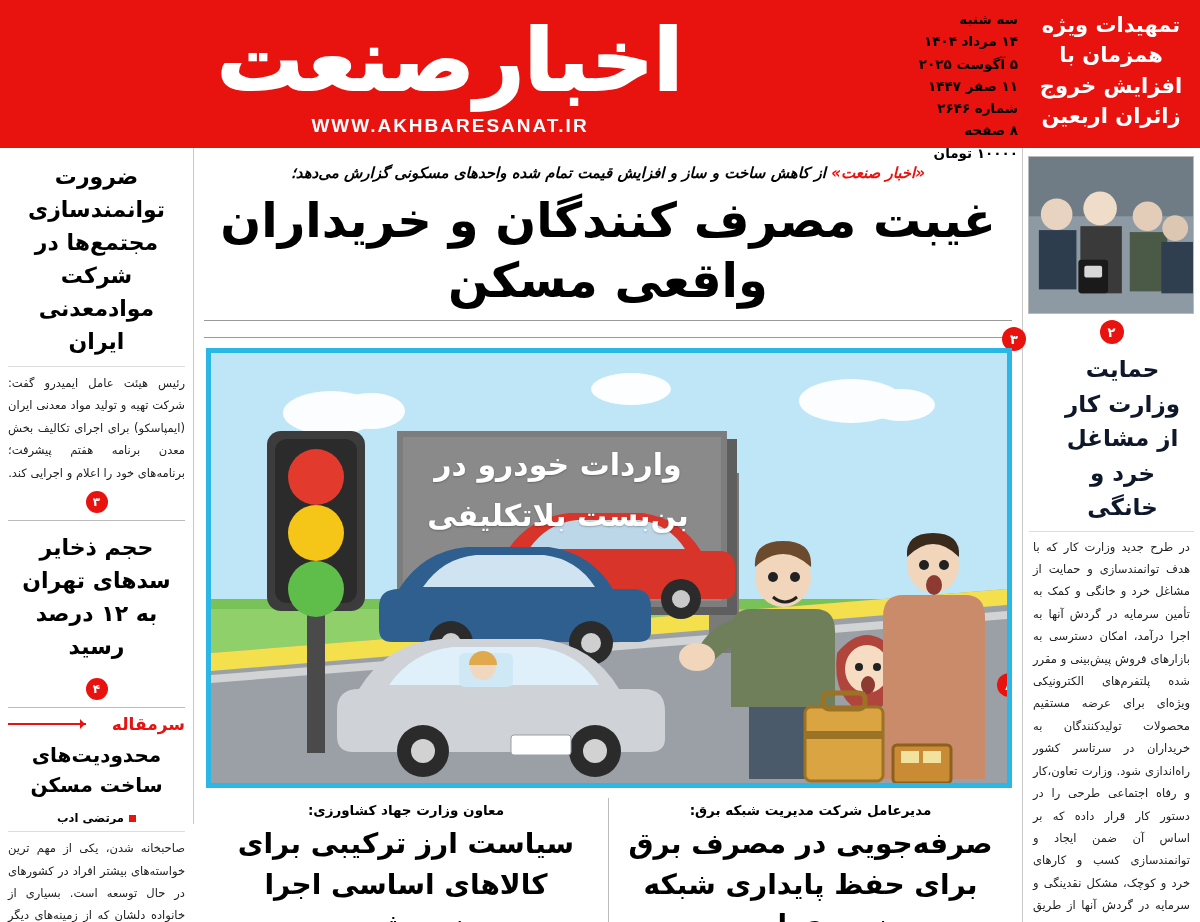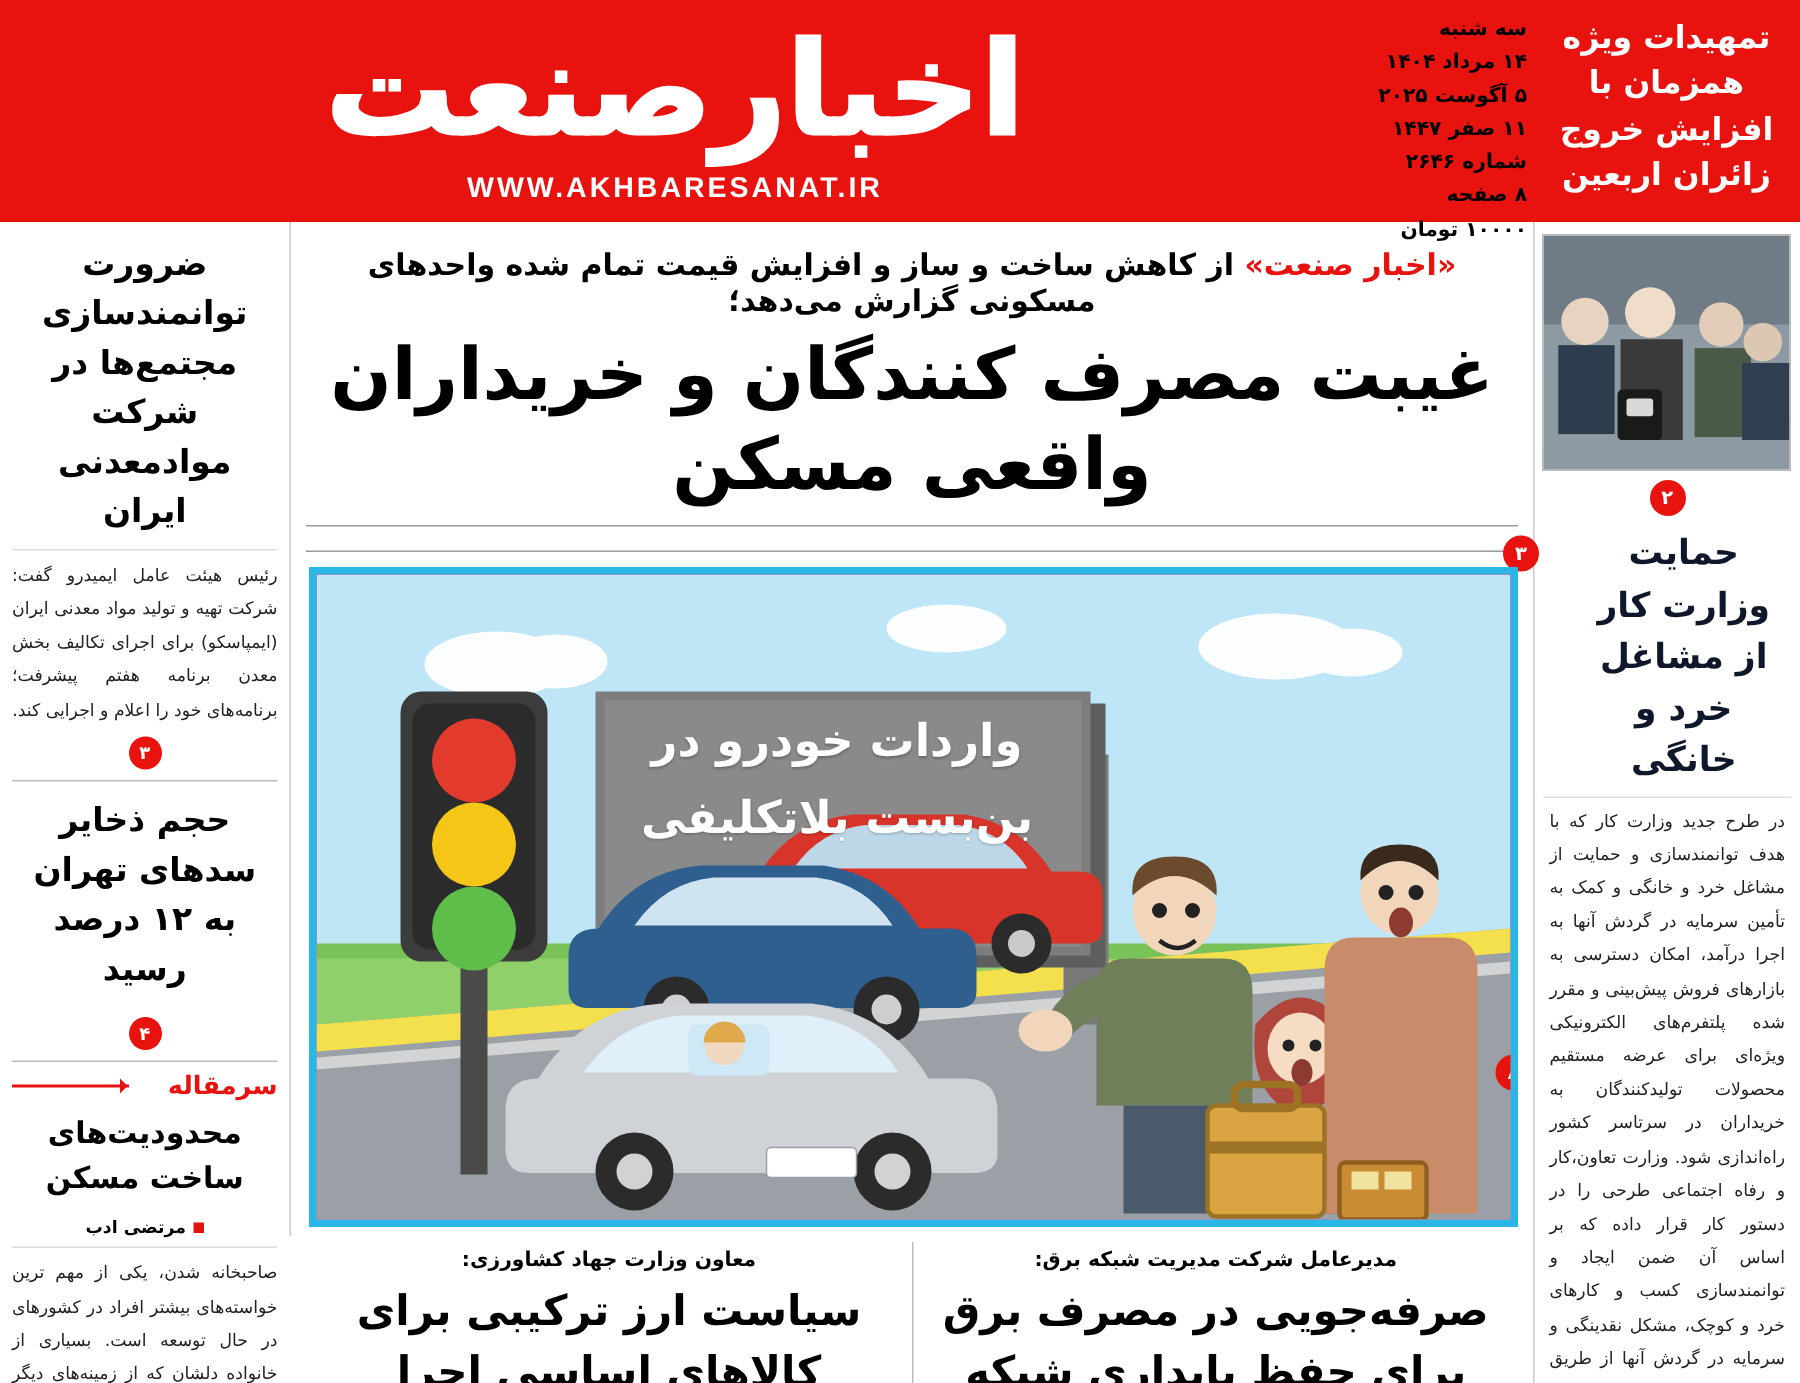--- a/index.html
+++ b/index.html
@@ -91,22 +91,23 @@
   }
   .byline .sq { width: 7px; height: 7px; background: #e8120e; display: inline-block; }
 
   
   .col-center {
     position: absolute; top: 148px; right: 178px;
     width: 828px; height: 774px;
     padding: 6px 10px 0 10px;
   }
   .kicker {
-    text-align: center; font-size: 20px; font-weight: bold;
+    text-align: center; font-size: 15px; font-weight: bold;
     padding: 10px 0 6px 0;
+    font-style: italic;
   }
   .kicker .red { color: #e8120e; }
   .headline {
     text-align: center;
     font-size: 48px; font-weight: bold; line-height: 1.25;
     letter-spacing: -1px; padding: 2px 0 10px 0;
   }
   .lead-wrap {
     position: relative;
     border-top: 1px solid #9a9a9a;

